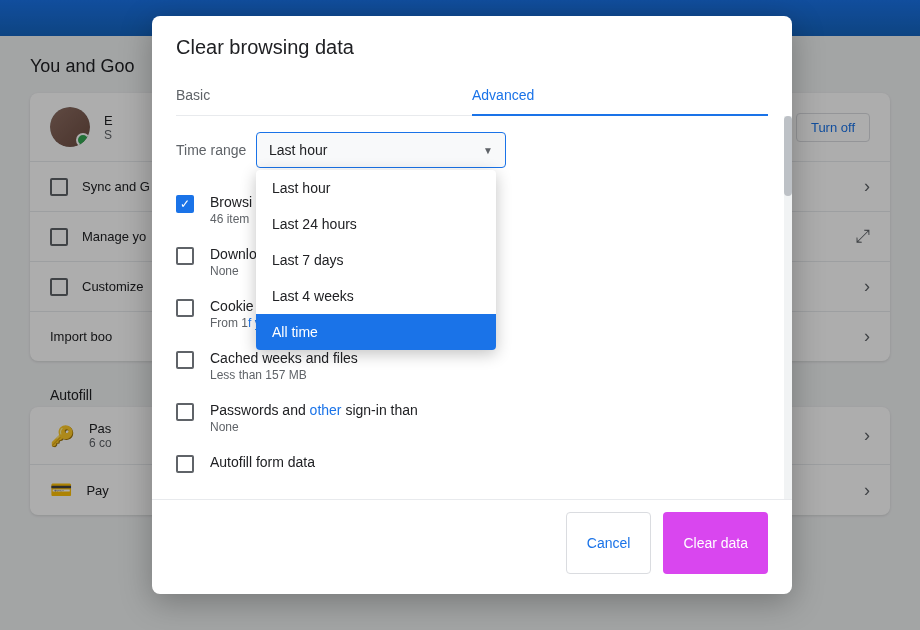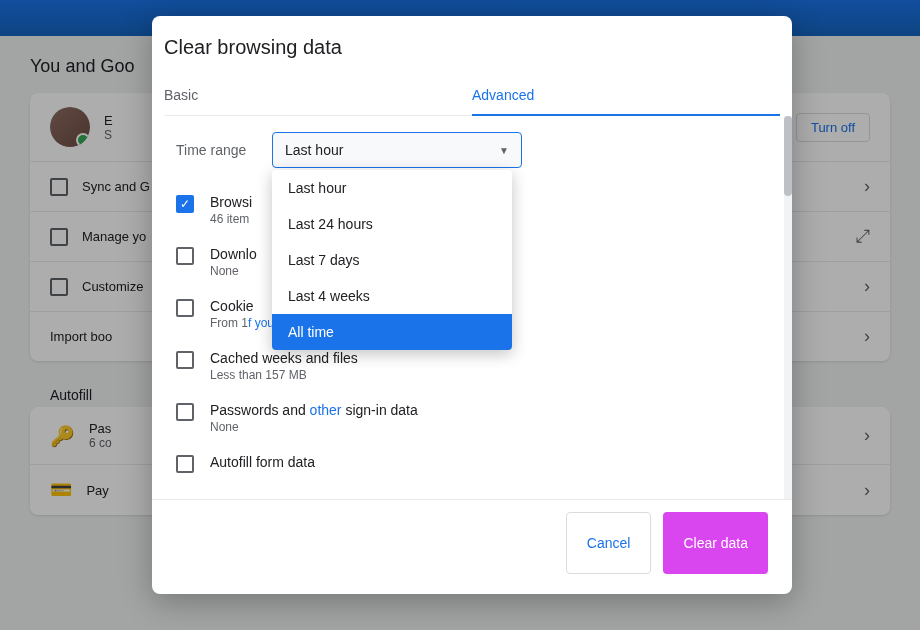--- a/index.html
+++ b/index.html
@@ -130,21 +130,21 @@
       left: 152px;
       width: 640px;
       background: #fff;
       border-radius: 8px;
       box-shadow: 0 8px 32px rgba(0,0,0,0.28);
       z-index: 20;
       overflow: visible;
     }
 
     .dialog-header {
-      padding: 20px 12px 0;
+      padding: 20px 24px 0;
     }
 
     .dialog-title {
       font-size: 20px;
       color: #202124;
       font-weight: 400;
       margin-bottom: 16px;
     }
 
     
@@ -182,21 +182,21 @@
     
     .dialog-body {
       padding: 16px 24px;
       position: relative;
     }
 
     
     .time-range-row {
       display: flex;
       align-items: center;
-      gap: 16px;
+      gap: 0;
       margin-bottom: 0;
     }
 
     .time-range-label {
       font-size: 14px;
       color: #5f6368;
       white-space: nowrap;
       min-width: 80px;
     }
 
@@ -501,21 +501,21 @@
         <div class="check-row-text">
           <div class="check-row-title">Cached weeks and files</div>
           <div class="check-row-sub">Less than 157 MB</div>
         </div>
       </div>
 
       <div class="check-row">
         <div class="checkbox-unchecked"></div>
         <div class="check-row-text">
           <div class="check-row-title">
-            <span>Passwords and </span><span style="color:#1a73e8">other</span><span> sign-in data</span>
+            <span>Passwords and </span><span style="color:#1a73e8">other</span><span> sign-in than</span>
           </div>
           <div class="check-row-sub">None</div>
         </div>
       </div>
 
       <div class="check-row autofill-row">
         <div class="checkbox-unchecked" style="border-color:#5f6368;"></div>
         <div class="check-row-text">
           <div class="check-row-title">Autofill form data</div>
         </div>

